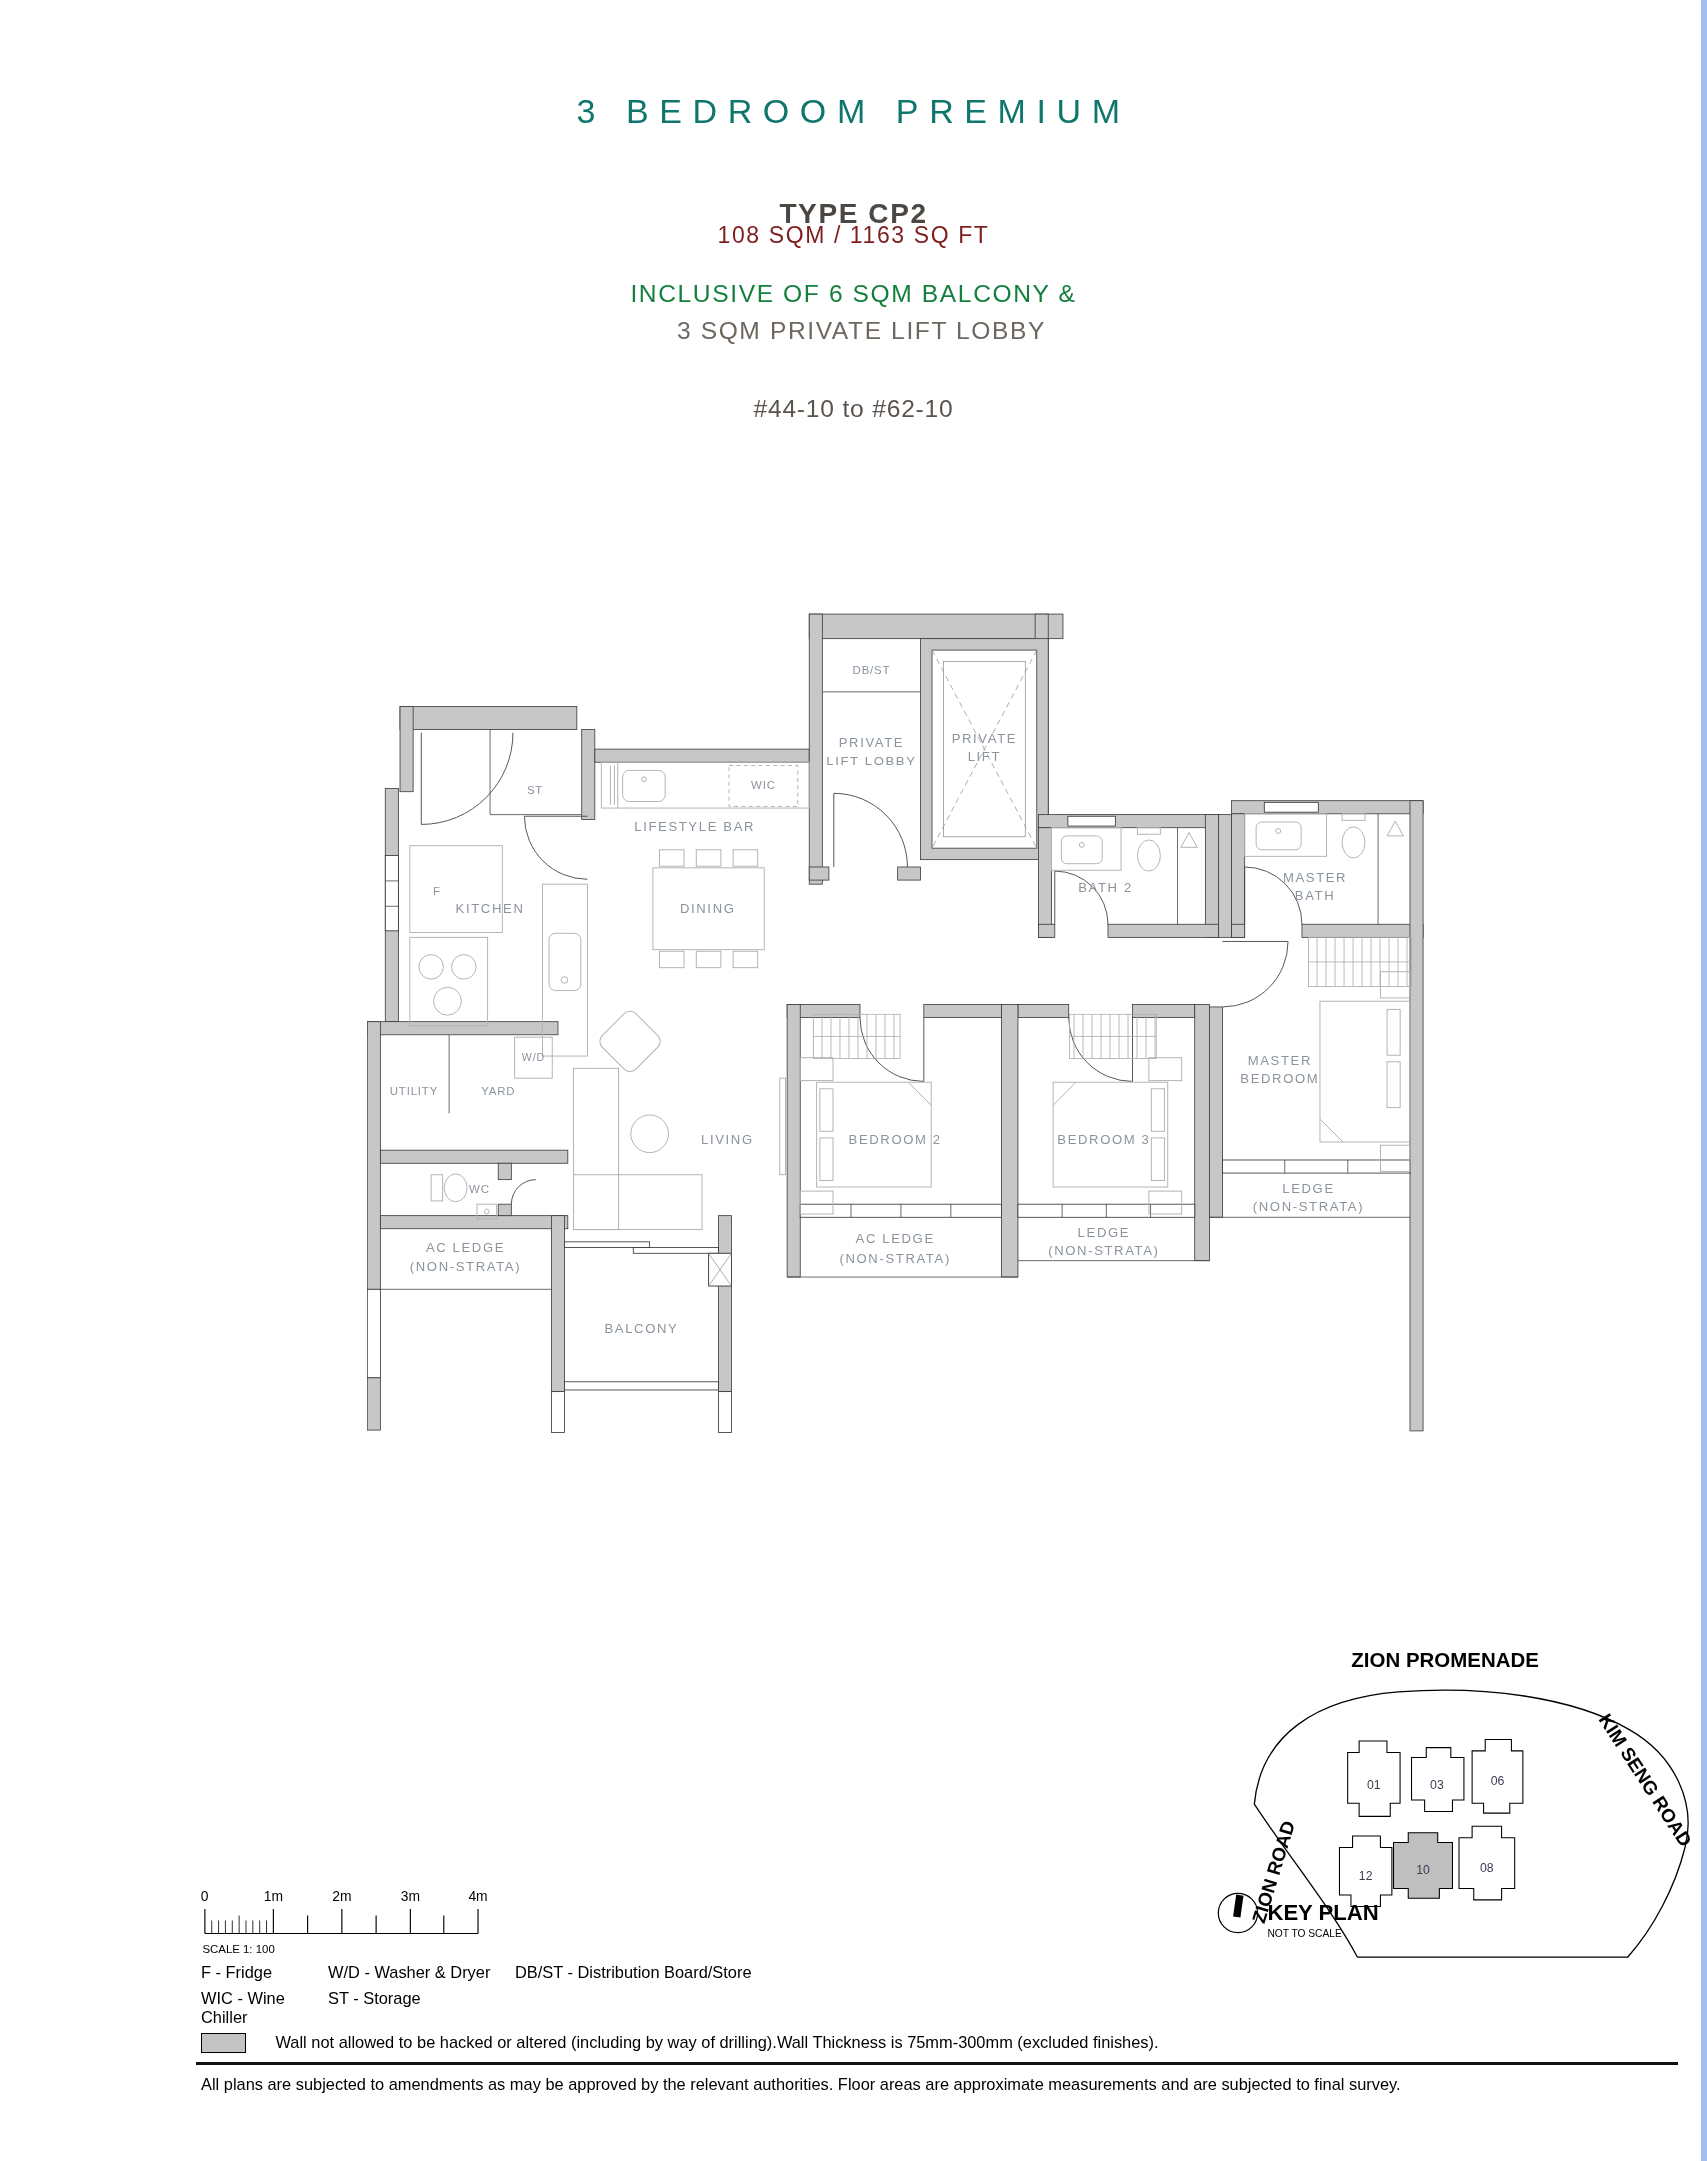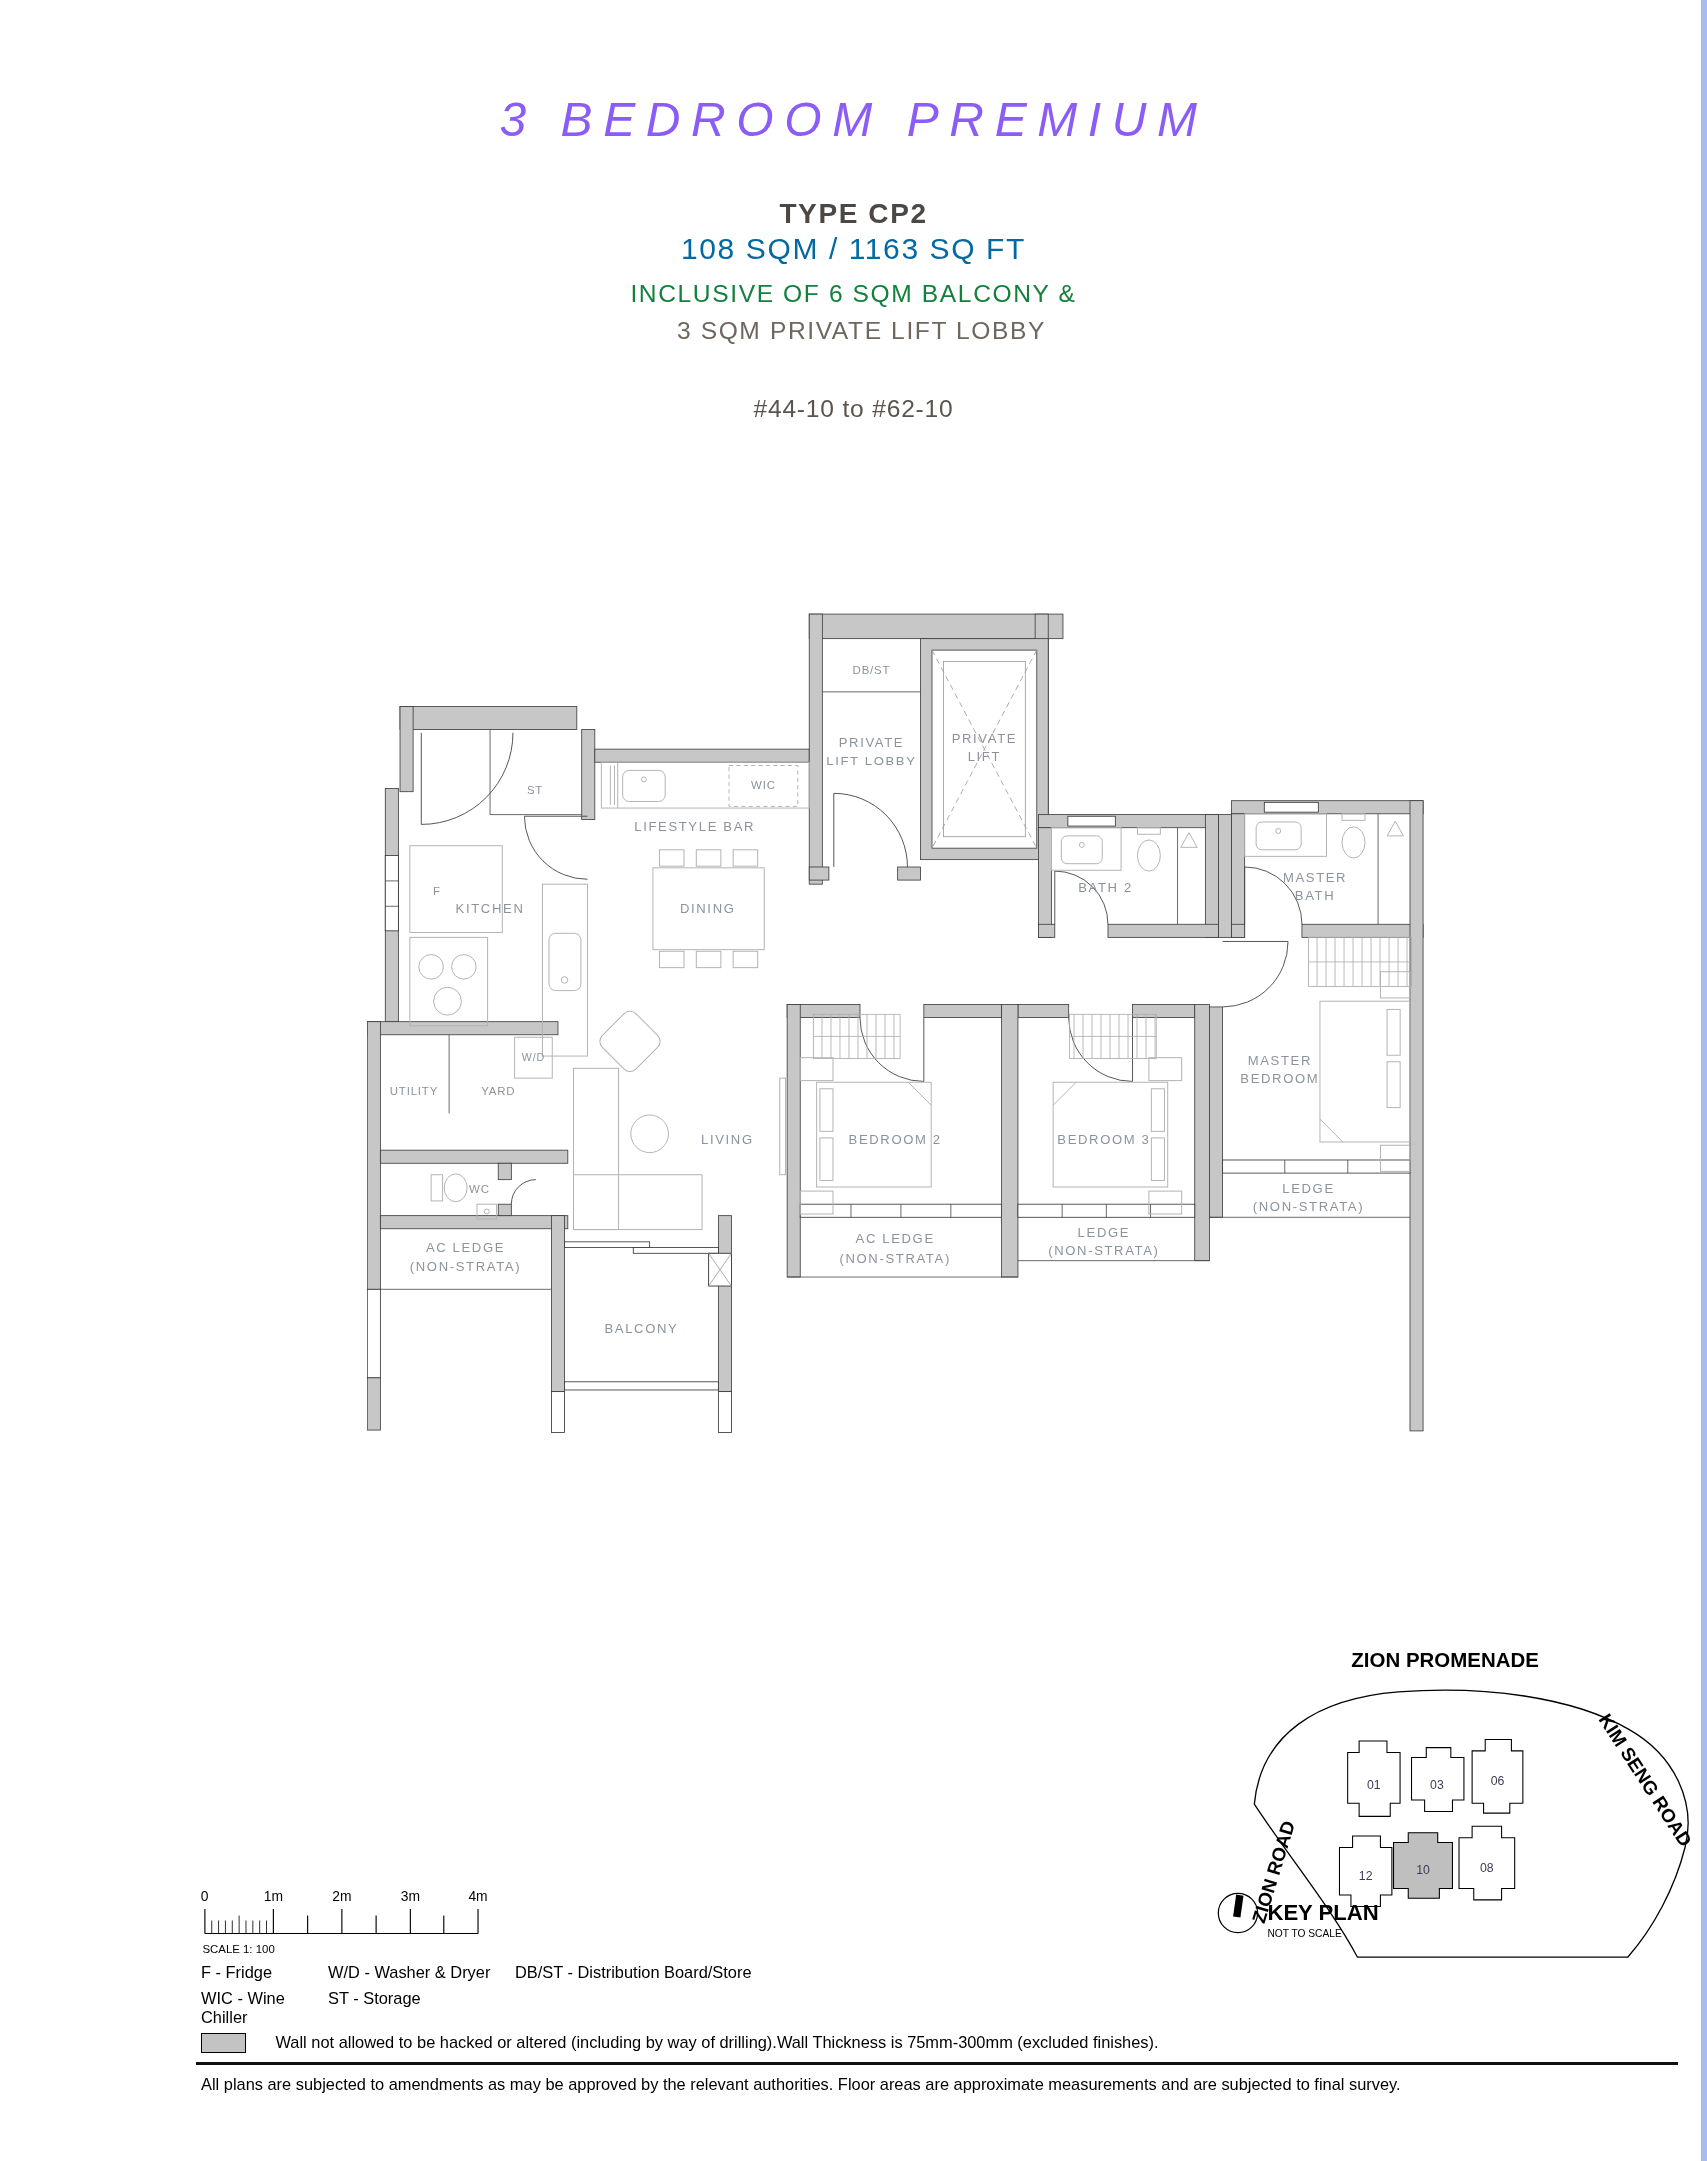--- a/index.html
+++ b/index.html
@@ -1,22 +1,22 @@
 <!DOCTYPE html>
 <html style="font-size:13px"><head>
 <meta charset="utf-8">
 <style>
   html,body{margin:0;padding:0;background:#fff;}
   .page{position:relative;width:1707px;height:2161px;background:#ffffff;overflow:hidden;
         font-family:"Liberation Sans", sans-serif;color:#333;}
   .edge-strip{position:absolute;right:0;top:0;width:6.5px;height:100%;}
   .hdr{position:absolute;left:0;width:100%;text-align:center;}
-  .hdr-title{top:92px;font-size:48px;font-weight:100;letter-spacing:10.6px;color:#8b5cf6;font-style:italic;}
+  .hdr-title{top:92px;font-size:34px;font-weight:100;letter-spacing:10.6px;color:#0f766e;}
   .hdr-type{top:198px;font-size:28px;font-weight:bold;letter-spacing:1.6px;color:#4c4742;}
-  .hdr-area{top:232px;font-size:30px;letter-spacing:1.6px;color:#0369a1;}
+  .hdr-area{top:222px;font-size:23px;letter-spacing:1.6px;color:#7f1d1d;}
   .hdr-inc1{top:280px;font-size:24.6px;letter-spacing:1.6px;color:#15803d;}
   .hdr-inc2{top:317px;font-size:24.6px;letter-spacing:1.6px;color:#6d6760;padding-left:8px;}
   .hdr-units{top:395px;font-size:24.6px;letter-spacing:0.8px;color:#5a544d;}
   svg text{font-family:"Liberation Sans", sans-serif;}
   .rl{fill:#8b939c;font-size:16px;letter-spacing:2px;text-anchor:middle;}
   .rs{fill:#8b939c;font-size:14px;letter-spacing:1px;text-anchor:middle;}
   .wall{fill:#c7c7c7;stroke:#3c3c3c;stroke-width:1;}
   .thin{stroke:#4a4a4a;stroke-width:1;fill:none;}
   .furn{stroke:#b3b3b3;stroke-width:1.2;fill:none;}
   .door{stroke:#444;stroke-width:1.1;fill:none;}

